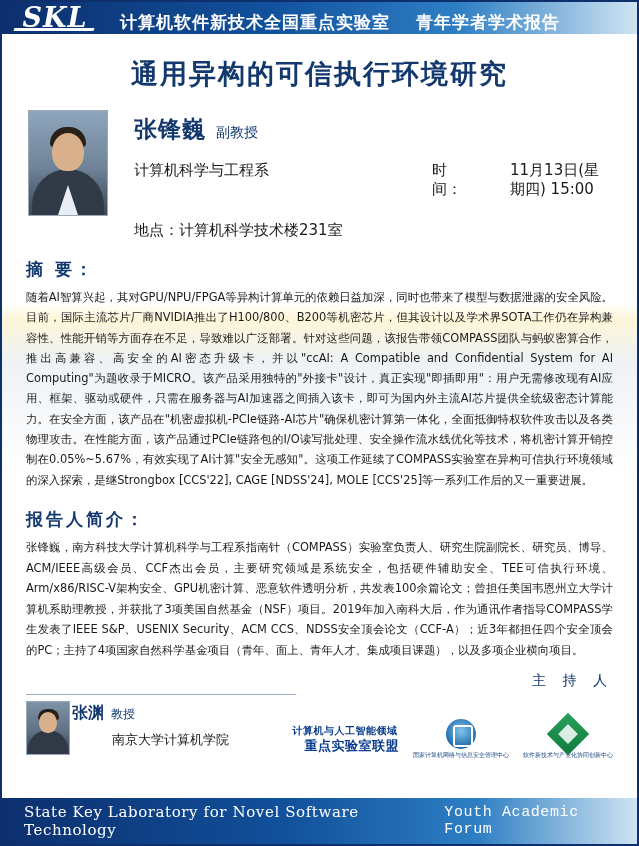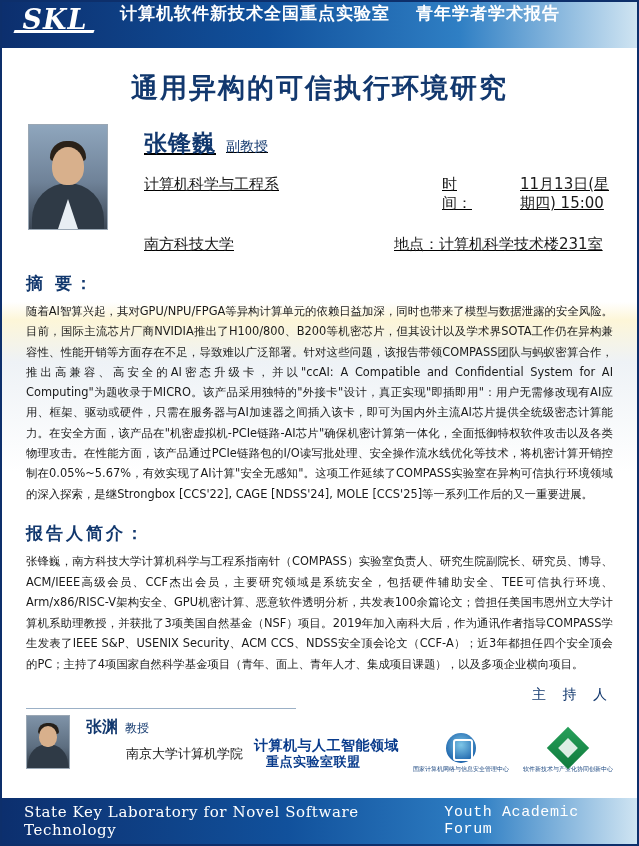--- a/index.html
+++ b/index.html
@@ -25,24 +25,24 @@
         #fdf6d8 318px,
         #eef2f6 360px,
         #ffffff 470px,
         #ffffff 780px);
     overflow: hidden;
   }
 
   
   .header {
     position: relative;
-    height: 46px;
+    height: 32px;
     background: linear-gradient(to right, #0c2f6e 0%, #11519c 42%, #2f7fc4 72%, #cfe4f2 100%);
     display: flex;
-    align-items: flex-start;
+    align-items: flex-end;
     padding-left: 10px;
     box-sizing: border-box;
   }
   .logo {
     width: 86px;
     height: 34px;
     position: relative;
     flex: 0 0 auto;
     display: flex;
     align-items: center;
@@ -144,23 +144,22 @@
     left: 50%;
     bottom: 0;
     width: 20px;
     height: 30px;
     margin-left: -10px;
     background: #e8eef3;
     clip-path: polygon(50% 0, 100% 100%, 0 100%);
   }
   .speaker-info {
     flex: 1 1 auto;
-    padding-left: 36px;
+    padding-left: 26px;
     padding-top: 4px;
-    text-decoration: underline;
   }
   .name-row {
     display: flex;
     align-items: baseline;
   }
   .sp-name {
     font-size: 23px;
     font-weight: bold;
     color: #12386e;
     letter-spacing: 1px;
@@ -283,21 +282,21 @@
     position: absolute;
     left: 50%;
     bottom: 0;
     width: 40px;
     height: 24px;
     margin-left: -20px;
     border-radius: 20px 20px 0 0;
     background: #2f3a46;
   }
   .host-info {
-    padding-left: 16px;
+    padding-left: 2px;
     padding-top: 2px;
   }
   .host-name {
     font-size: 16px;
     font-weight: bold;
     color: #12386e;
   }
   .host-name .hn-title {
     font-size: 12px;
     font-weight: normal;
@@ -323,21 +322,21 @@
     display: flex;
     align-items: center;
     gap: 5px;
   }
   .org-text-block {
     display: flex;
     flex-direction: column;
     line-height: 1.25;
   }
   .org-l1 {
-    font-size: 14px;
+    font-size: 10px;
     color: #0a3c8c;
     font-weight: bold;
     letter-spacing: 0.5px;
   }
   .org-l2 {
     font-size: 13px;
     color: #0a3c8c;
     font-weight: bold;
     letter-spacing: 0.5px;
     margin-left: 12px;
@@ -442,21 +441,20 @@
       <div class="name-row">
         <span class="sp-name">张锋巍</span>
         <span class="sp-title">副教授</span>
       </div>
       <div class="row2">
         <span class="sp-dept">计算机科学与工程系</span>
         <span class="meta-label">时间：</span>
         <span class="meta-value">11月13日(星期四) 15:00</span>
       </div>
       <div class="row3">
-        <span class="sp-univ">南方科技大学</span>
         <span class="meta-label">地点：</span>
         <span class="meta-value">计算机科学技术楼231室</span>
       </div>
     </div>
   </div>
 
   <div class="section">
     <div class="section-title">摘 要：</div>
     <div class="abstract-text">随着AI智算兴起，其对GPU/NPU/FPGA等异构计算单元的依赖日益加深，同时也带来了模型与数据泄露的安全风险。目前，国际主流芯片厂商NVIDIA推出了H100/800、B200等机密芯片，但其设计以及学术界SOTA工作仍在异构兼容性、性能开销等方面存在不足，导致难以广泛部署。针对这些问题，该报告带领COMPASS团队与蚂蚁密算合作，推出高兼容、高安全的AI密态升级卡，并以"ccAI: A Compatible and Confidential System for AI Computing"为题收录于MICRO。该产品采用独特的"外接卡"设计，真正实现"即插即用"：用户无需修改现有AI应用、框架、驱动或硬件，只需在服务器与AI加速器之间插入该卡，即可为国内外主流AI芯片提供全统级密态计算能力。在安全方面，该产品在"机密虚拟机-PCIe链路-AI芯片"确保机密计算第一体化，全面抵御特权软件攻击以及各类物理攻击。在性能方面，该产品通过PCIe链路包的I/O读写批处理、安全操作流水线优化等技术，将机密计算开销控制在0.05%~5.67%，有效实现了AI计算"安全无感知"。这项工作延续了COMPASS实验室在异构可信执行环境领域的深入探索，是继Strongbox [CCS'22], CAGE [NDSS'24], MOLE [CCS'25]等一系列工作后的又一重要进展。</div>
   </div>

